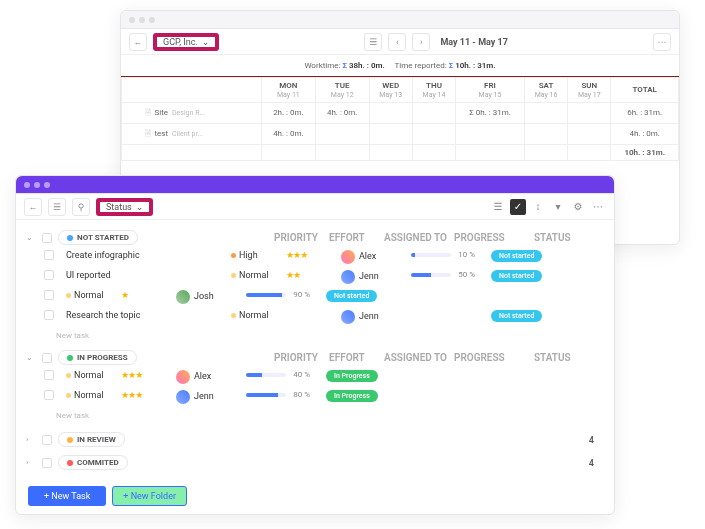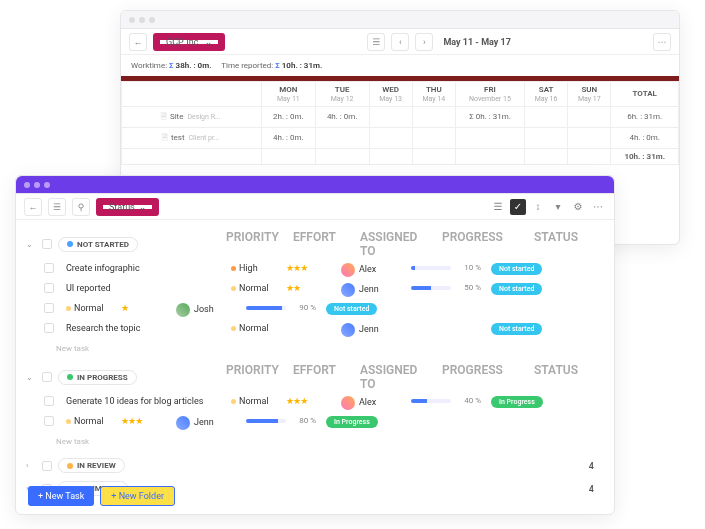--- a/index.html
+++ b/index.html
@@ -6,30 +6,30 @@
 body{background:#fff;width:705px;height:529px;position:relative;overflow:hidden}
 .win{position:absolute;background:#fff;border:1px solid #e5e5ea;border-radius:6px;box-shadow:0 4px 20px rgba(0,0,0,.08)}
 .win-back{left:120px;top:10px;width:560px;height:235px}
 .win-front{left:15px;top:175px;width:600px;height:340px}
 .titlebar{height:18px;background:#f5f5f7;border-bottom:1px solid #e5e5ea;border-radius:6px 6px 0 0;display:flex;align-items:center;padding:0 8px;gap:4px}
 .win-front .titlebar{background:#6c3ce9}
 .dot{width:6px;height:6px;border-radius:50%;background:#ddd}
 .win-front .dot{background:rgba(255,255,255,.5)}
 .toolbar{height:26px;border-bottom:1px solid #eee;display:flex;align-items:center;padding:0 8px;font-size:9px;color:#555;gap:6px}
 .tb-btn{width:18px;height:18px;border:1px solid #e5e5ea;border-radius:3px;display:flex;align-items:center;justify-content:center;color:#888;cursor:pointer;font-size:9px}
-.tb-select{height:18px;border:7px solid #be185d;border-radius:3px;padding:0 6px;display:flex;align-items:center;gap:4px;cursor:pointer}
+.tb-select{height:18px;border:4px solid #be185d;border-radius:3px;padding:0 6px;display:flex;align-items:center;gap:4px;cursor:pointer}
 .flex-spacer{flex:1}
-.summary{font-size:8px;color:#666;padding:6px 10px;text-align:left;border-bottom:5px solid #7f1d1d}
+.summary{font-size:8px;color:#666;padding:6px 10px;text-align:center;border-bottom:1px solid #7f1d1d}
 .summary b{font-weight:600;color:#333}
 .sum-sigma{color:#4a7cff;font-weight:600}
 .tt{width:100%;font-size:8px;border-collapse:collapse}
 .tt th,.tt td{border:1px solid #eee;padding:3px 4px;text-align:center;color:#666}
 .tt th{font-weight:600;color:#555;line-height:1.2}
 .tt th span{display:block;font-size:7px;color:#aaa;font-weight:400}
-.tt .rowlabel{text-align:center;padding-left:2px}
+.tt .rowlabel{text-align:left;padding-left:23px}
 .tt .rowlabel .tag{font-size:7px;color:#bbb;margin-left:4px}
 .clip-icon{color:#ccc;margin-right:3px}
 .front-body{height:calc(100% - 44px);overflow:hidden;padding:8px 0 0}
 .status-pill{display:inline-flex;align-items:center;gap:4px;border:1px solid #e5e5ea;border-radius:10px;padding:2px 8px;font-size:8px;font-weight:700;color:#555;background:#fff}
 .status-dot{width:6px;height:6px;border-radius:50%}
 .d-blue{background:#4aa3ff}
 .d-green{background:#3ac86e}
 .d-orange{background:#ffb347}
 .d-red{background:#ff5a5a}
 .chev{width:10px;color:#999;cursor:pointer;font-size:8px}
@@ -44,37 +44,37 @@
 .task-row .ck{margin-right:12px}
 .task-row .col-name{flex:0 0 165px}
 .pri-dot{width:5px;height:5px;border-radius:50%;display:inline-block;margin-right:3px;vertical-align:middle}
 .pd-high{background:#ff9944}
 .pd-normal{background:#ffd27a}
 .stars{color:#ffb400;font-size:9px;letter-spacing:-1px}
 .avatar{width:14px;height:14px;border-radius:50%;display:inline-block;vertical-align:middle;margin-right:4px;background:#ddd;object-fit:cover}
 .av1{background:linear-gradient(45deg,#f7b,#fa5)}
 .av2{background:linear-gradient(45deg,#8af,#4a7cff)}
 .av3{background:linear-gradient(45deg,#aca,#5a5)}
-.prog-wrap{display:flex;align-items:center;gap:6px}
+.prog-wrap{display:flex;align-items:center;}
 .prog-bar{width:40px;height:4px;background:#eef;border-radius:2px;overflow:hidden}
 .prog-fill{height:100%;background:#4a7cff}
 .prog-txt{font-size:8px;color:#888;width:24px;text-align:right}
 .badge{display:inline-block;padding:2px 8px;border-radius:9px;font-size:7px;color:#fff;font-weight:500}
 .b-ns{background:#35c6f0}
 .b-ip{background:#3ac86e}
 .newtask{font-size:8px;color:#bbb;padding:4px 10px 8px 40px;cursor:pointer}
 .collapsed-row{display:flex;align-items:center;padding:4px 10px;gap:6px}
 .collapsed-row .count{margin-left:auto;margin-right:10px;font-size:9px;font-weight:600;color:#555}
 .footer-btns{position:absolute;bottom:8px;left:12px;display:flex;gap:6px}
-.btn-primary{background:#3a6cff;color:#fff;border:none;border-radius:3px;padding:4px 10px;font-size:9px;cursor:pointer}
-.btn-outline{background:#fde047;color:#3a6cff;border:1px solid #3a6cff;border-radius:3px;padding:4px 10px;font-size:9px;cursor:pointer}
+.btn-primary{background:#3a6cff;color:#fff;border:none;border-radius:3px;padding:4px 16px;font-size:9px;cursor:pointer}
+.btn-outline{background:#86efac;color:#3a6cff;border:1px solid #3a6cff;border-radius:3px;padding:4px 10px;font-size:9px;cursor:pointer}
 .toolbar-right{display:flex;gap:4px;align-items:center}
 .tb-ico{width:16px;height:16px;display:flex;align-items:center;justify-content:center;color:#888;cursor:pointer;font-size:10px}
 .group-header-line{display:flex;align-items:center;padding:2px 10px;gap:6px}
-.headers-inline{display:flex;font-size:12px;color:#aaa;font-weight:600;gap:12px;margin-left:auto}
+.headers-inline{display:flex;font-size:10px;color:#aaa;font-weight:600;gap:0;margin-left:auto}
 .headers-inline>div{text-align:left}
 </style>
 </head>
 <body>
 
 <div class="win win-back">
   <div class="titlebar">
     <div class="dot"></div>
     <div class="dot"></div>
     <div class="dot"></div>
@@ -103,21 +103,21 @@
     <b>10h. : 31m.</b>
   </div>
   <table class="tt">
     <thead>
         <tr id="tt-head">
           <th class="rowlabel" style="width:140px"></th>
           <th>MON<span>May 11</span></th>
           <th>TUE<span>May 12</span></th>
           <th>WED<span>May 13</span></th>
           <th>THU<span>May 14</span></th>
-          <th>FRI<span>November 15</span></th>
+          <th>FRI<span>May 15</span></th>
           <th>SAT<span>May 16</span></th>
           <th>SUN<span>May 17</span></th>
           <th>TOTAL</th>
         </tr>
       </thead>
     <tbody id="tt-body">
         <tr>
           <td class="rowlabel"><span class="clip-icon">🗎</span>Site<span class="tag">Design R...</span></td>
           <td>2h. : 0m.</td>
           <td>4h. : 0m.</td>
@@ -261,21 +261,20 @@
       <div class="headers-inline">
         <div class="col-pri">PRIORITY</div>
         <div class="col-eff">EFFORT</div>
         <div class="col-ass">ASSIGNED TO</div>
         <div class="col-prog">PROGRESS</div>
         <div class="col-stat">STATUS</div>
       </div>
     </div>
       <div class="task-row">
         <div class="ck"></div>
-        <div class="col-name">Generate 10 ideas for blog articles</div>
         <div class="col-pri"><span class="pri-dot pd-normal"></span>Normal</div>
         <div class="col-eff stars">★★★</div>
         <div class="col-ass"><span class="avatar av1"></span>Alex</div>
         <div class="col-prog">
           <div class="prog-wrap">
             <div class="prog-bar">
               <div class="prog-fill" style="width:40%"></div>
             </div>
             <span class="prog-txt">40 %</span>
           </div>

